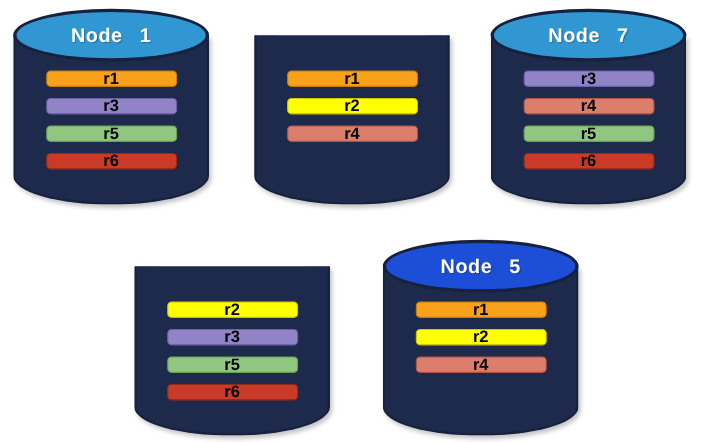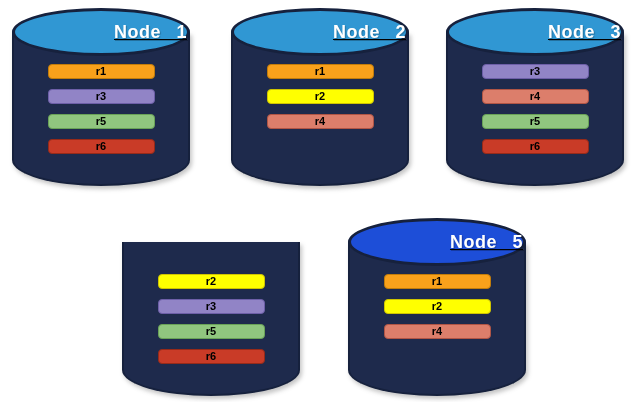--- a/index.html
+++ b/index.html
@@ -39,50 +39,49 @@
     position: absolute;
     left: 0;
     right: 0;
     top: 0;
     height: 48px;
     border: 3px solid;
     border-radius: 50%;
     box-sizing: border-box;
     display: flex;
     align-items: center;
-    justify-content: flex-end;
-    text-decoration: underline;
+    justify-content: center;
   }
   .node-label {
     font-size: 18px;
     font-weight: bold;
     letter-spacing: 0.5px;
     word-spacing: 10px;
     text-shadow: 1px 1px 1px rgba(0,0,0,0.25);
   }
   .bars {
     position: absolute;
     left: 0;
     right: 0;
     top: 56px;
     display: flex;
     flex-direction: column;
     align-items: center;
     gap: 10px;
   }
   .bar {
-    width: 107px;
+    width: 119px;
     height: 15px;
     border: 1px solid;
     border-radius: 4px;
     box-sizing: border-box;
     display: flex;
     align-items: center;
     justify-content: center;
-    font-size: 11px;
+    font-size: 15px;
     font-weight: bold;
     line-height: 1;
   }
 </style>
 </head>
 <body style="background: rgb(255, 255, 255);">
 
 <div class="canvas">
 
   <div class="node" style="left:12px; top:8px;">
@@ -93,34 +92,31 @@
     <div class="bars">
         <div class="bar" style="background: rgb(249, 161, 27); border-color: rgb(194, 124, 10); color: rgb(0, 0, 0);">r1</div>
         <div class="bar" style="background: rgb(145, 132, 198); border-color: rgb(109, 95, 168); color: rgb(0, 0, 0);">r3</div>
         <div class="bar" style="background: rgb(144, 198, 127); border-color: rgb(105, 162, 87); color: rgb(0, 0, 0);">r5</div>
         <div class="bar" style="background: rgb(201, 59, 39); border-color: rgb(150, 42, 25); color: rgb(0, 0, 0);">r6</div>
       </div>
   </div>
 
   <div class="node" style="left:231px; top:8px;">
     <div class="cyl-body" style="background: rgb(30, 42, 76); border-color: rgb(22, 33, 61);"></div>
-    <div class="cyl-top" style="background: rgb(48, 151, 211); border-color: rgb(22, 33, 61);">
-      <span class="node-label" style="color: rgb(255, 255, 255);">Node 2</span>
-    </div>
     <div class="bars">
         <div class="bar" style="background: rgb(249, 161, 27); border-color: rgb(194, 124, 10); color: rgb(0, 0, 0);">r1</div>
         <div class="bar" style="background: rgb(255, 255, 0); border-color: rgb(207, 196, 0); color: rgb(0, 0, 0);">r2</div>
         <div class="bar" style="background: rgb(220, 126, 107); border-color: rgb(176, 85, 69); color: rgb(0, 0, 0);">r4</div>
       </div>
   </div>
 
   <div class="node" style="left:446px; top:8px;">
     <div class="cyl-body" style="background: rgb(30, 42, 76); border-color: rgb(22, 33, 61);"></div>
     <div class="cyl-top" style="background: rgb(48, 151, 211); border-color: rgb(22, 33, 61);">
-      <span class="node-label" style="color: rgb(255, 255, 255);">Node 3</span>
+      <span class="node-label" style="color: rgb(255, 255, 255);">Node 7</span>
     </div>
     <div class="bars">
         <div class="bar" style="background: rgb(145, 132, 198); border-color: rgb(109, 95, 168); color: rgb(0, 0, 0);">r3</div>
         <div class="bar" style="background: rgb(220, 126, 107); border-color: rgb(176, 85, 69); color: rgb(0, 0, 0);">r4</div>
         <div class="bar" style="background: rgb(144, 198, 127); border-color: rgb(105, 162, 87); color: rgb(0, 0, 0);">r5</div>
         <div class="bar" style="background: rgb(201, 59, 39); border-color: rgb(150, 42, 25); color: rgb(0, 0, 0);">r6</div>
       </div>
   </div>
 
   <div class="node" style="left:122px; top:218px;">

